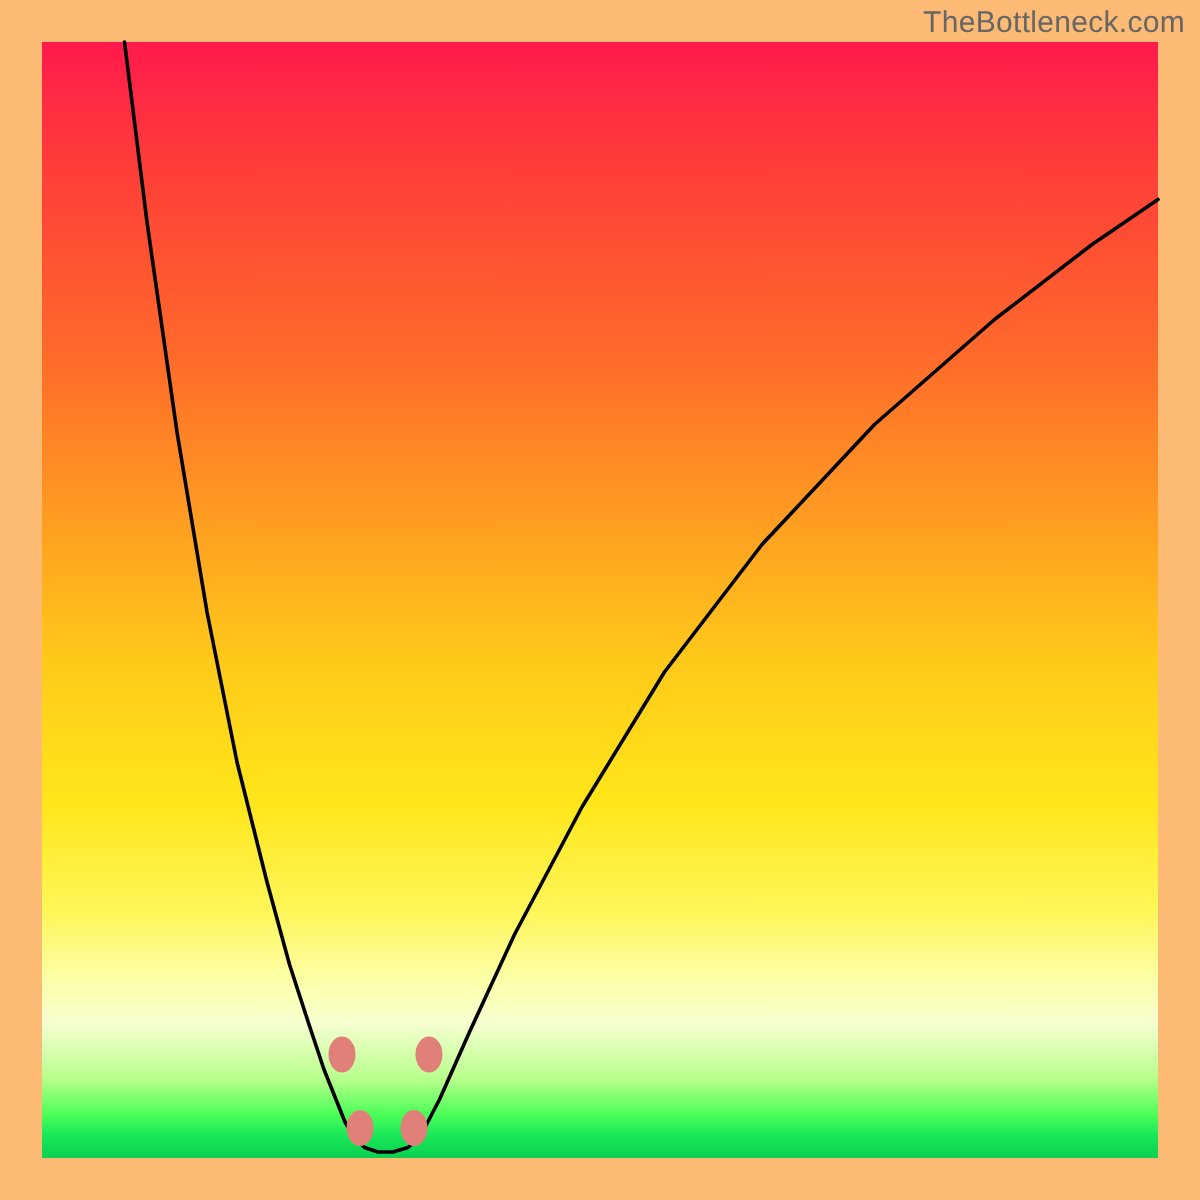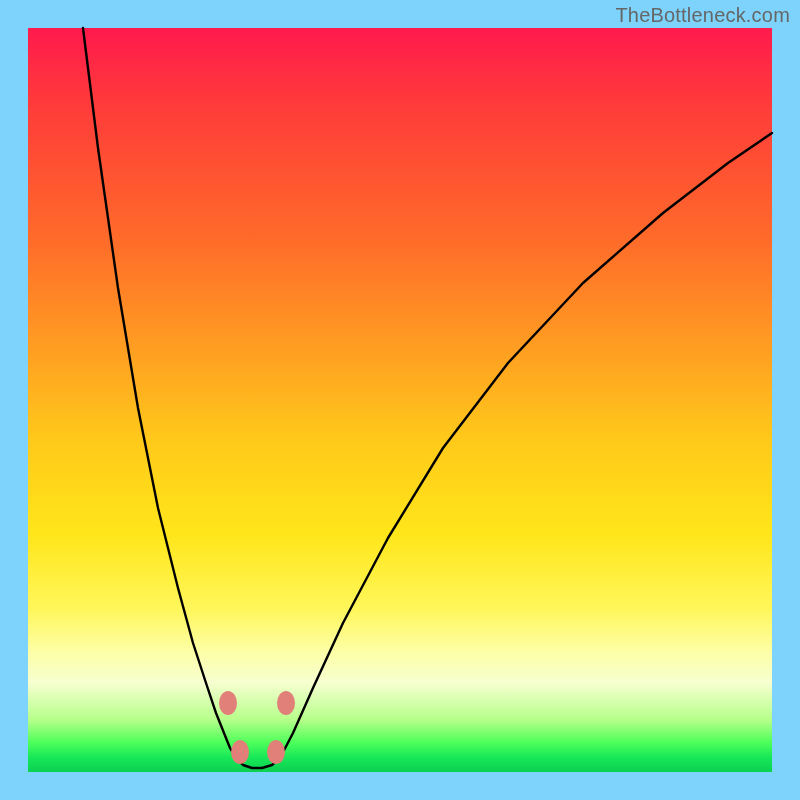--- a/index.html
+++ b/index.html
@@ -10,21 +10,21 @@
     background: #000;
     overflow: hidden;
     font-family: Arial, Helvetica, sans-serif;
   }
   .frame {
     position: absolute;
     left: 0;
     top: 0;
     width: 800px;
     height: 800px;
-    background: #7dd3fc;
+    background: #fdba74;
   }
   .plot {
     position: absolute;
     left: 28px;
     top: 28px;
     width: 744px;
     height: 744px;
     
     background: linear-gradient(
       to bottom,

